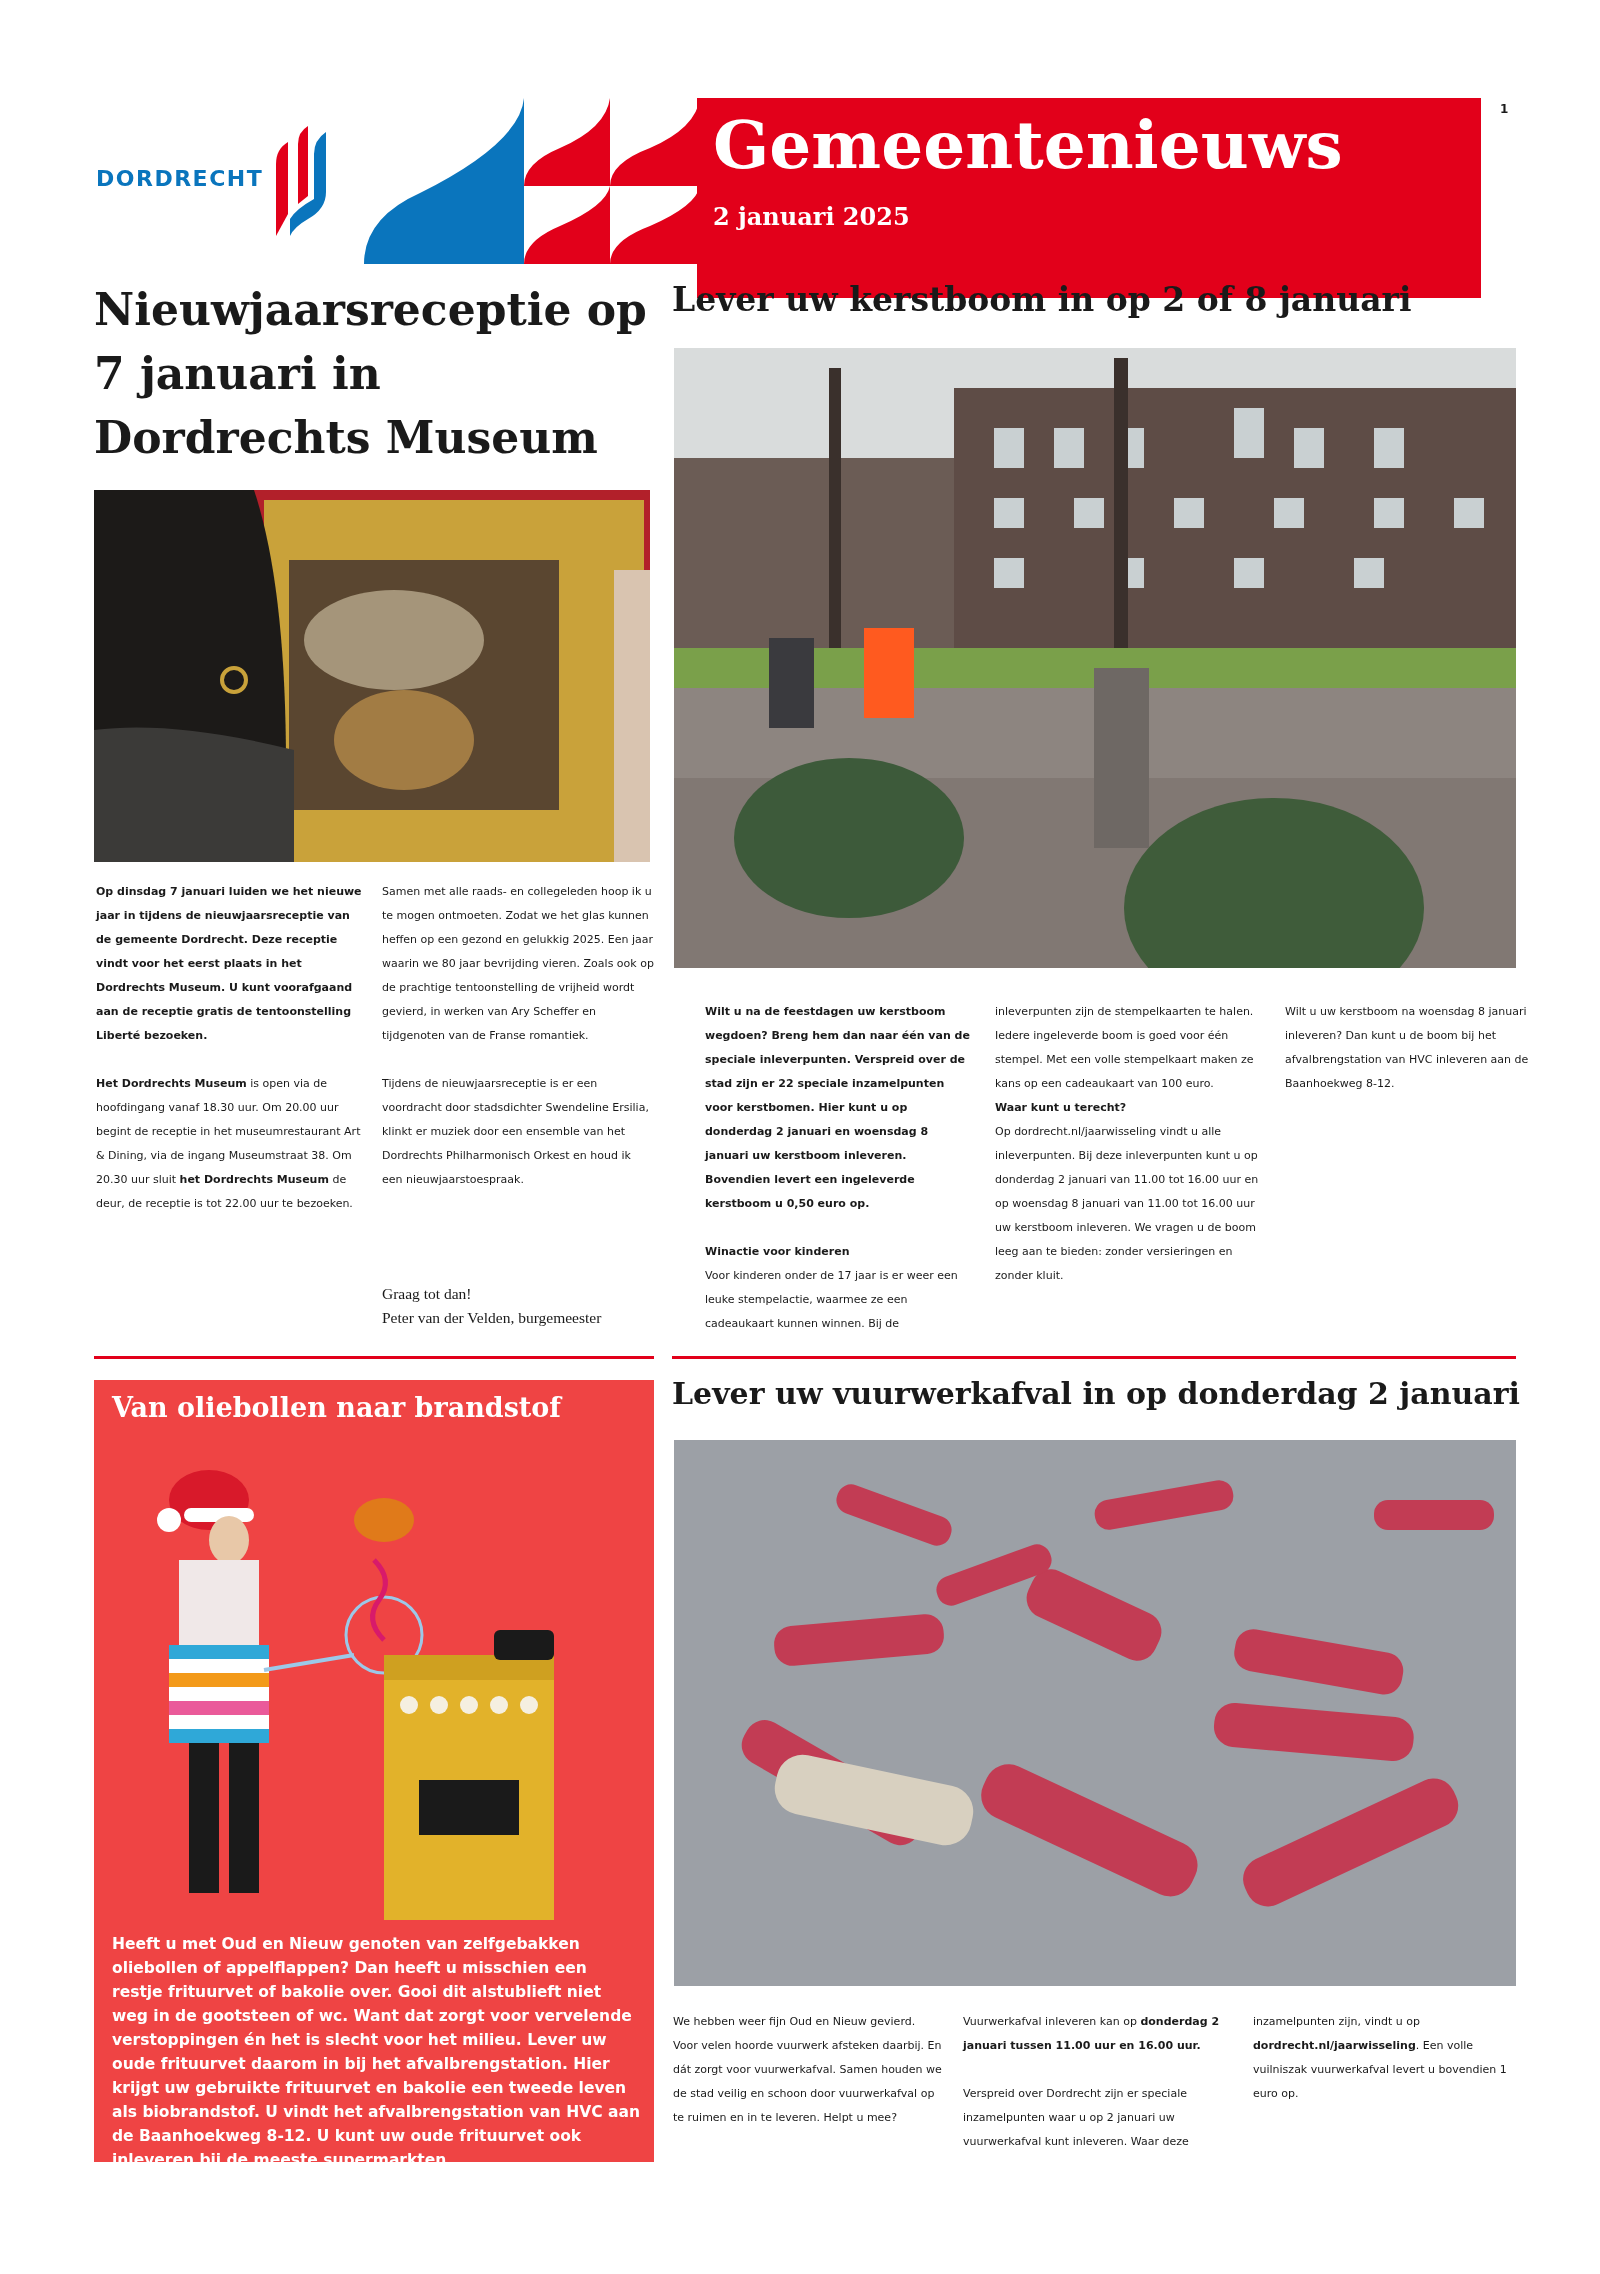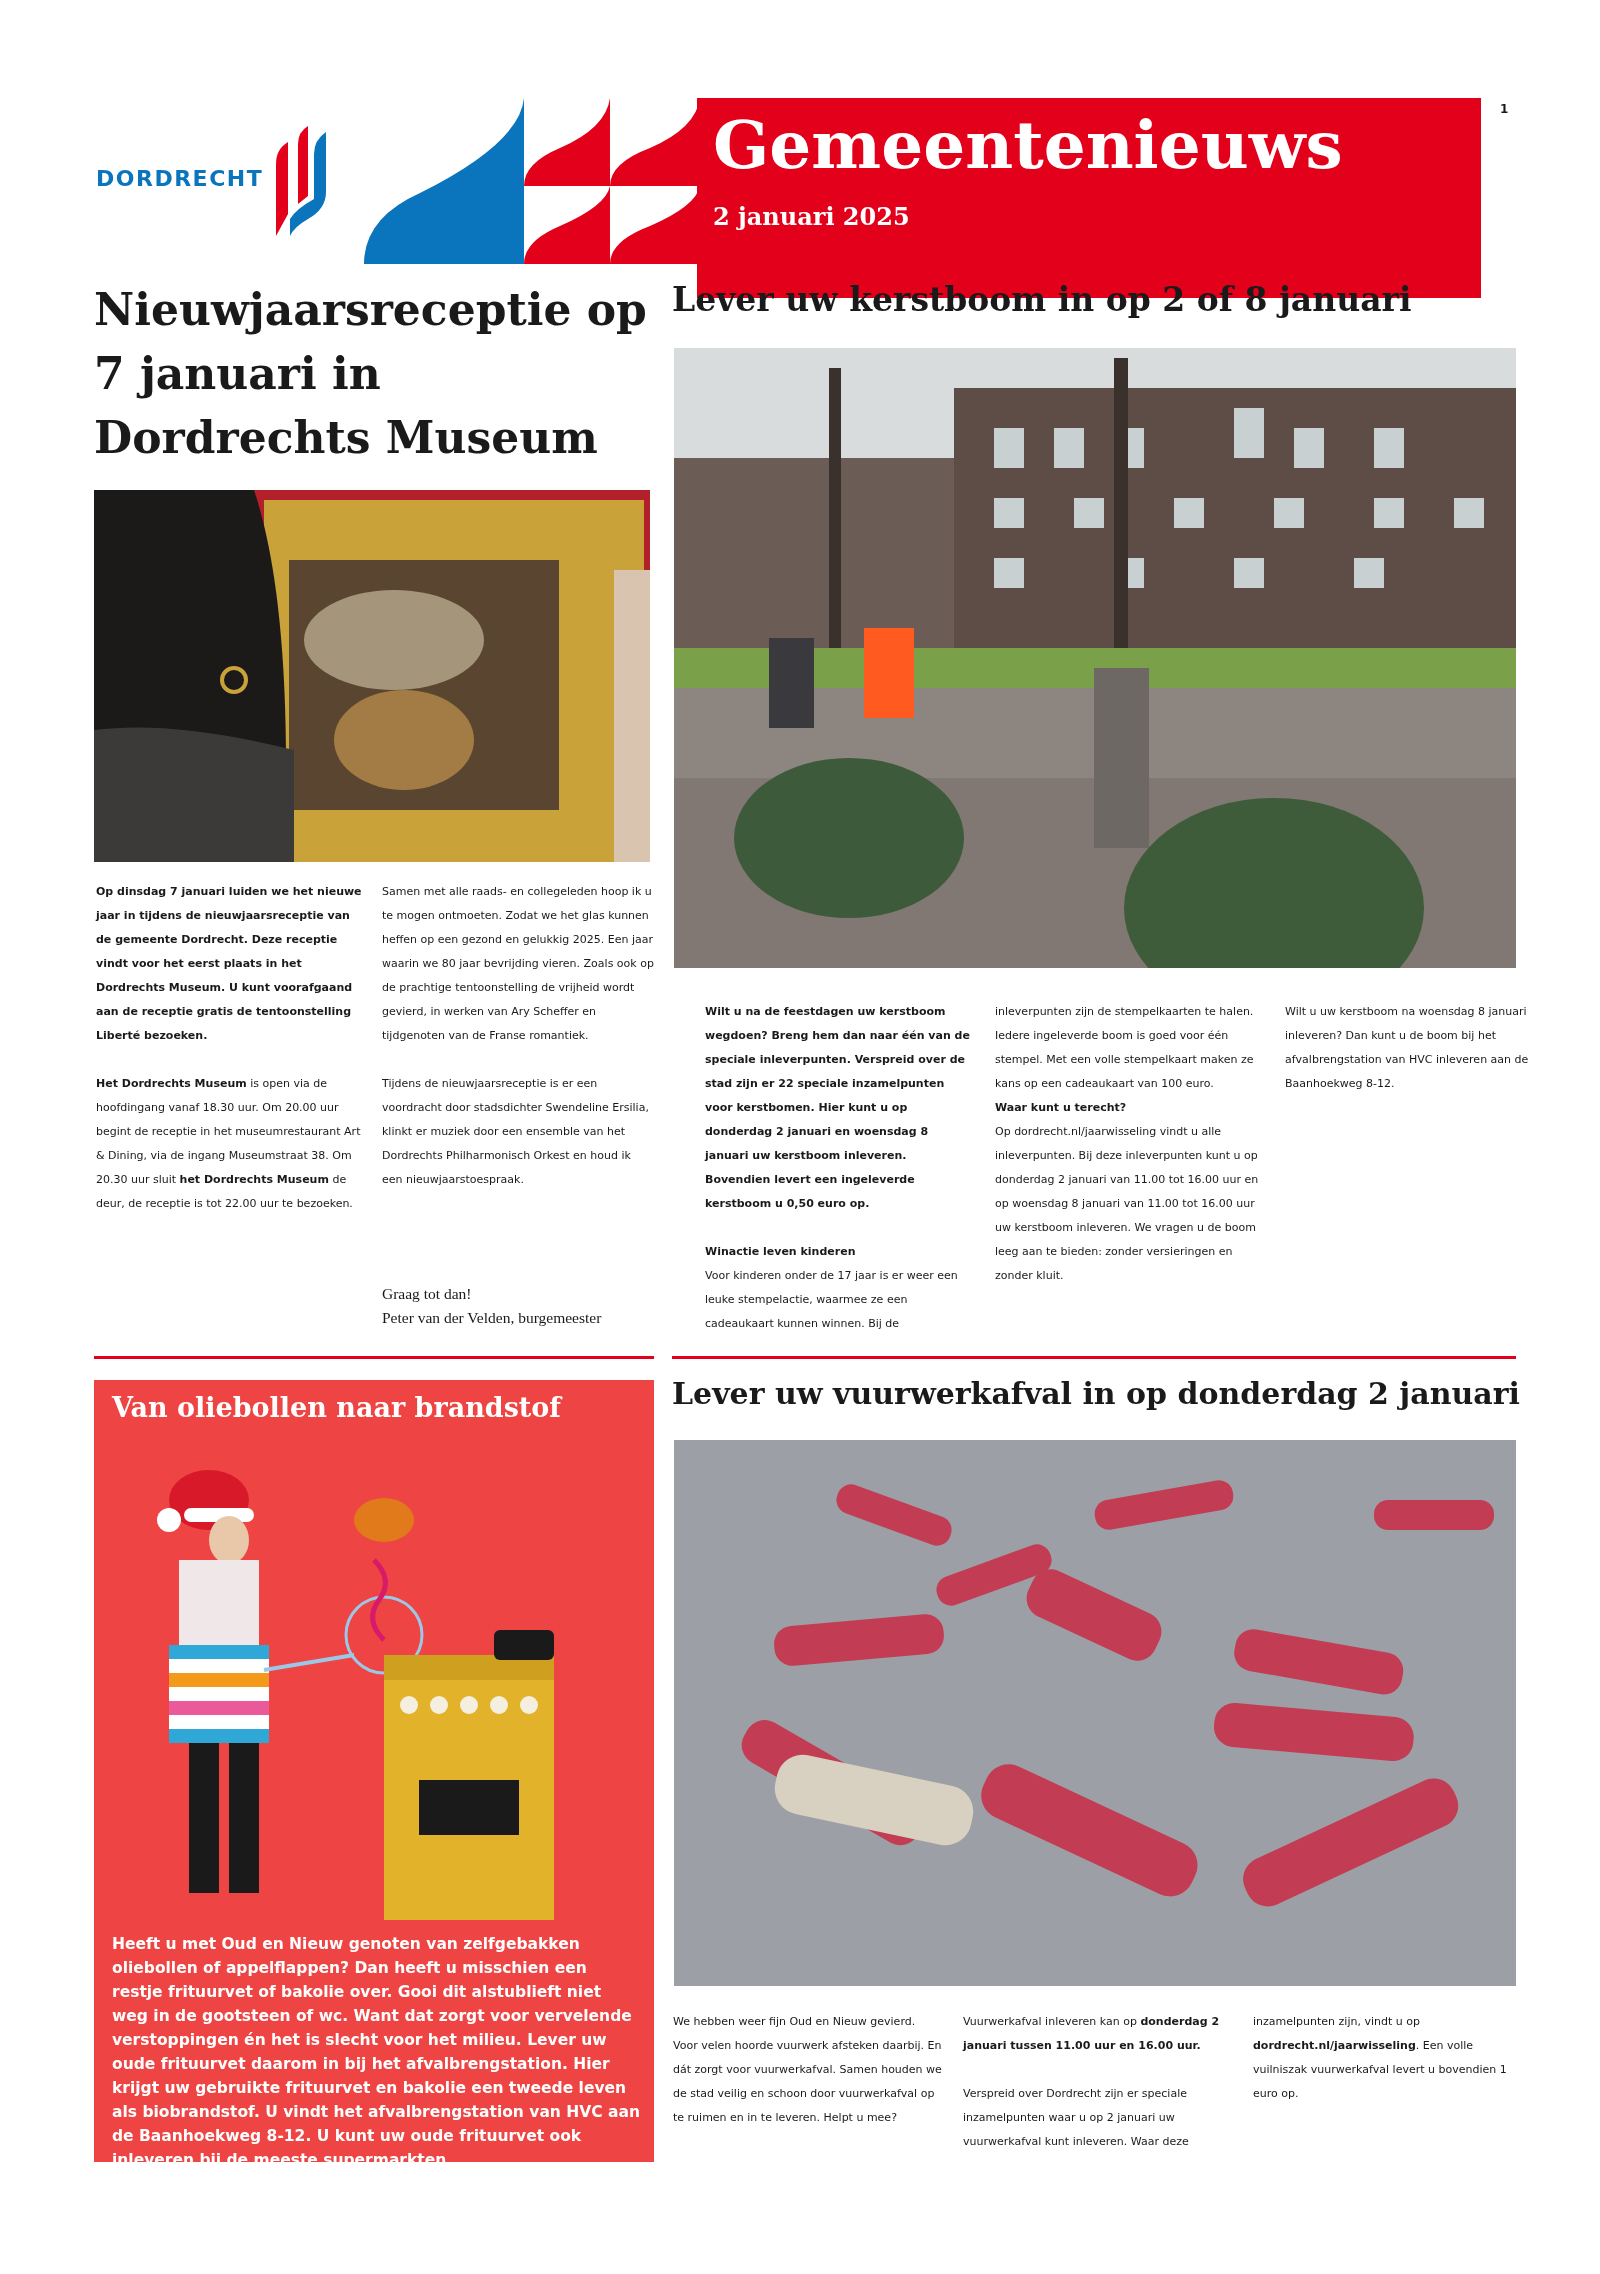--- a/index.html
+++ b/index.html
@@ -204,21 +204,21 @@
       <rect x="420" y="50" width="140" height="30" rx="14" transform="rotate(-10 490 65)"></rect>
       <rect x="700" y="60" width="120" height="30" rx="14"></rect>
       <rect x="260" y="120" width="120" height="30" rx="14" transform="rotate(-20 320 135)"></rect>
     </g>
     <rect x="100" y="330" width="200" height="60" rx="26" fill="#d8d0c0" transform="rotate(12 200 360)"></rect>
   </svg>
 </div>
 
 <div class="abs col" style="left: 673px; top: 1000px; width: 850px; height: 336px; column-count: 3; column-gap: 20px; column-fill: auto; margin-left: 32px;">
   <p class="lead">Wilt u na de feestdagen uw kerstboom wegdoen? Breng hem dan naar één van de speciale inleverpunten. Verspreid over de stad zijn er 22 speciale inzamelpunten voor kerstbomen. Hier kunt u op donderdag 2 januari en woensdag 8 januari uw kerstboom inleveren. Bovendien levert een ingeleverde kerstboom u 0,50 euro op.</p>
-  <div class="lead">Winactie leven kinderen</div>
+  <div class="lead">Winactie voor kinderen</div>
   <div>Voor kinderen onder de 17 jaar is er weer een leuke stempelactie, waarmee ze een cadeaukaart kunnen winnen. Bij de inleverpunten zijn de stempelkaarten te halen. Iedere ingeleverde boom is goed voor één stempel. Met een volle stempelkaart maken ze kans op een cadeaukaart van 100 euro.</div>
 
   <p style="visibility:hidden;margin:0;height:0"></p>
 
   <div class="lead">Waar kunt u terecht?</div>
   <p>Op dordrecht.nl/jaarwisseling vindt u alle inleverpunten. Bij deze inleverpunten kunt u op donderdag 2 januari van 11.00 tot 16.00 uur en op woensdag 8 januari van 11.00 tot 16.00 uur uw kerstboom inleveren. We vragen u de boom leeg aan te bieden: zonder versieringen en zonder kluit.</p>
   <p style="margin-top:24px">Wilt u uw kerstboom na woensdag 8 januari inleveren? Dan kunt u de boom bij het afvalbrengstation van HVC inleveren aan de Baanhoekweg 8-12.</p>
 </div>
 <div class="abs col" style="left: 673px; top: 2010px; width: 850px; height: 150px; column-count: 3; column-gap: 20px; column-fill: auto;">
   <p><span>We hebben weer fijn Oud en Nieuw gevierd. Voor velen hoorde vuurwerk afsteken daarbij. En dát zorgt voor vuurwerkafval. Samen houden we de stad veilig en schoon door vuurwerkafval op te ruimen en in te leveren. Helpt u mee? Vuurwerkafval inleveren kan op </span><b>donderdag 2 januari tussen 11.00 uur en 16.00 uur.</b></p>

